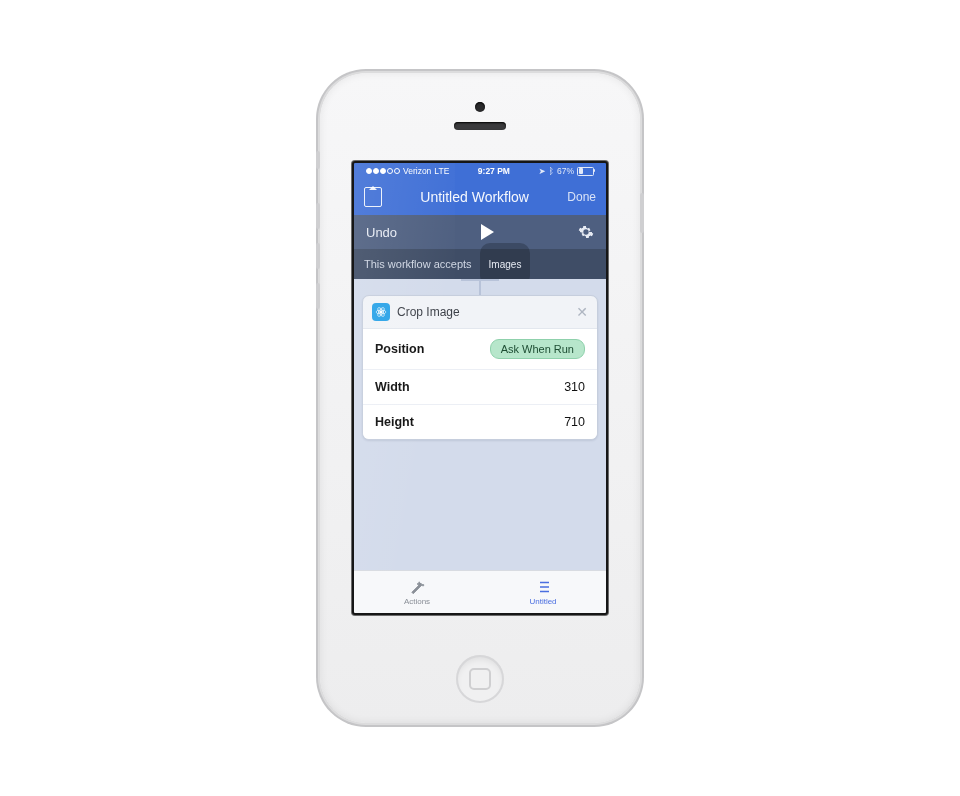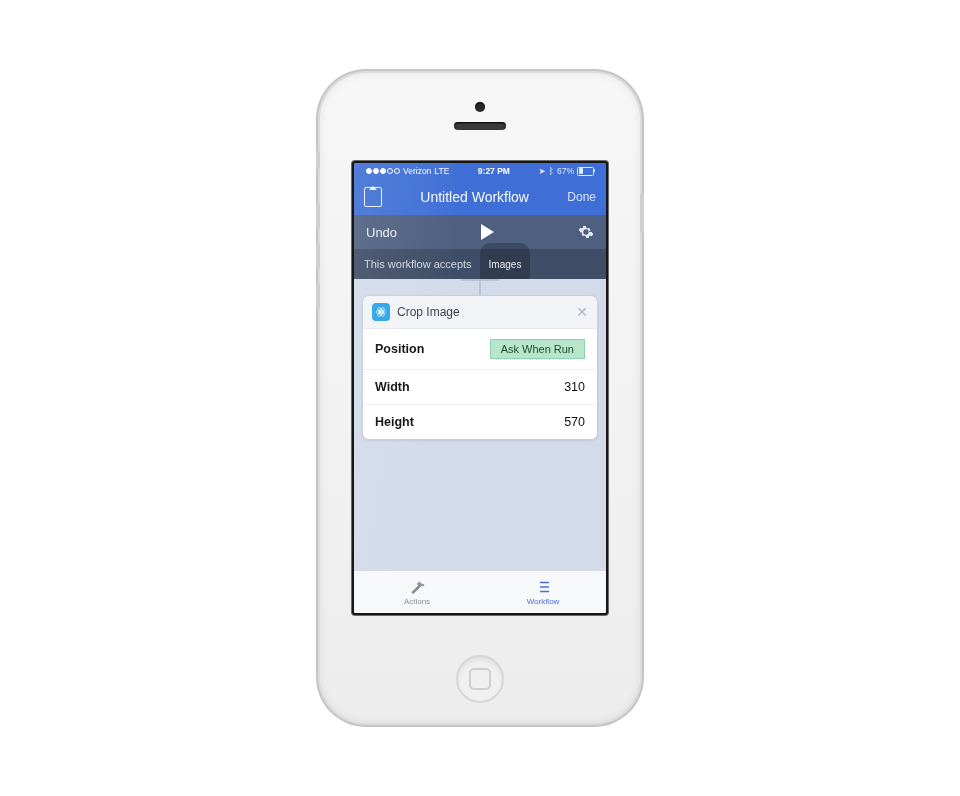--- a/index.html
+++ b/index.html
@@ -92,21 +92,21 @@
   }
   .card-head{display:flex;align-items:center;gap:7px;padding:7px 9px;font-size:12px;color:#3b3f47;}
   .card-icon{width:18px;height:18px;border-radius:4px;background:#2aa3e8;display:flex;align-items:center;justify-content:center;}
   .card-icon svg{fill:#fff;width:12px;height:12px;}
   .card-close{margin-left:auto;color:#aeb5c1;font-size:14px;line-height:1;}
   .card-body{background:#fff;border-top:1px solid #e3e7ee;}
   .row{display:flex;align-items:center;justify-content:space-between;padding:10px 12px;font-size:12.5px;border-bottom:1px solid #eceff5;}
   .row:last-child{border-bottom:none;}
   .row-label{font-weight:700;color:#111;}
   .row-val{color:#111;font-weight:500;}
-  .ask-pill{background:var(--pill-green);border:1px solid #8fd1ac;border-radius:0;padding:3px 10px;font-size:11px;color:#1e4d33;}
+  .ask-pill{background:var(--pill-green);border:1px solid #8fd1ac;border-radius:9px;padding:3px 10px;font-size:11px;color:#1e4d33;}
 
   
   .tabbar{position:absolute;bottom:0;left:0;right:0;height:42px;background:#f7f8fa;border-top:1px solid #d8dbe1;display:flex;}
   .tab{flex:1;display:flex;flex-direction:column;align-items:center;justify-content:center;gap:1px;font-size:8px;color:#8a8f97;}
   .tab.active{color:var(--accent);}
   .tab svg{width:22px;height:18px;}
   .tab.active svg{fill:var(--accent);stroke:var(--accent);}
   .tab:not(.active) svg{fill:#8a8f97;stroke:#8a8f97;}
 
   
@@ -190,38 +190,38 @@
             <div class="row">
               <span class="row-label">Position</span>
               <span class="ask-pill">Ask When Run</span>
             </div>
             <div class="row">
               <span class="row-label">Width</span>
               <span class="row-val">310</span>
             </div>
             <div class="row">
               <span class="row-label">Height</span>
-              <span class="row-val">570</span>
+              <span class="row-val">710</span>
             </div>
           </div>
         </div>
       </div>
 
       <div class="tabbar">
         <div class="tab">
           <svg viewBox="0 0 24 24">
               <path d="M5 19L17 7l2 2L7 21l-2-2zm10-14l1 2 2 1-2 1-1 2-1-2-2-1 2-1 1-2zm5 3l.5 1 1 .5-1 .5-.5 1-.5-1-1-.5 1-.5.5-1z"></path>
             </svg>
           <span>Actions</span>
         </div>
         <div class="tab active">
           <svg viewBox="0 0 24 24">
               <path stroke-width="2" d="M8 6h12M8 12h12M8 18h12M4 6h.01M4 12h.01M4 18h.01"></path>
             </svg>
-          <span>Workflow</span>
+          <span>Untitled</span>
         </div>
       </div>
 
       <div class="gloss"></div>
     </div>
 
     <div class="home"></div>
   </div>
 </div>
 

